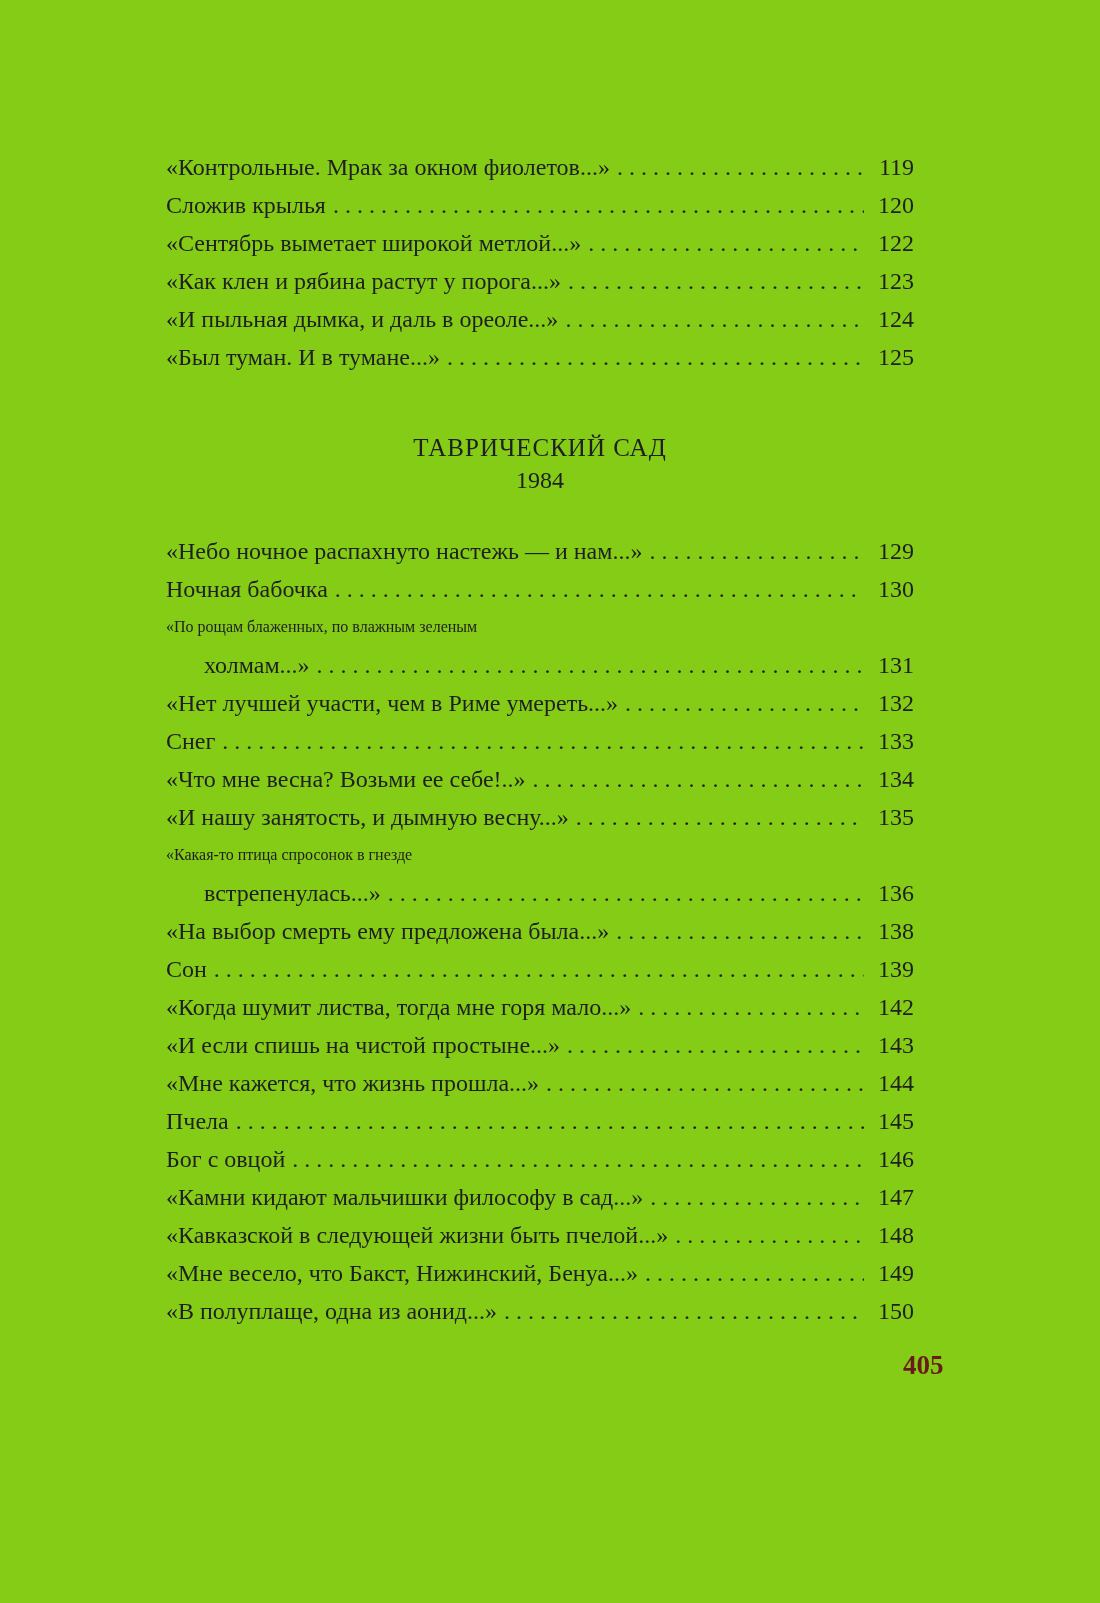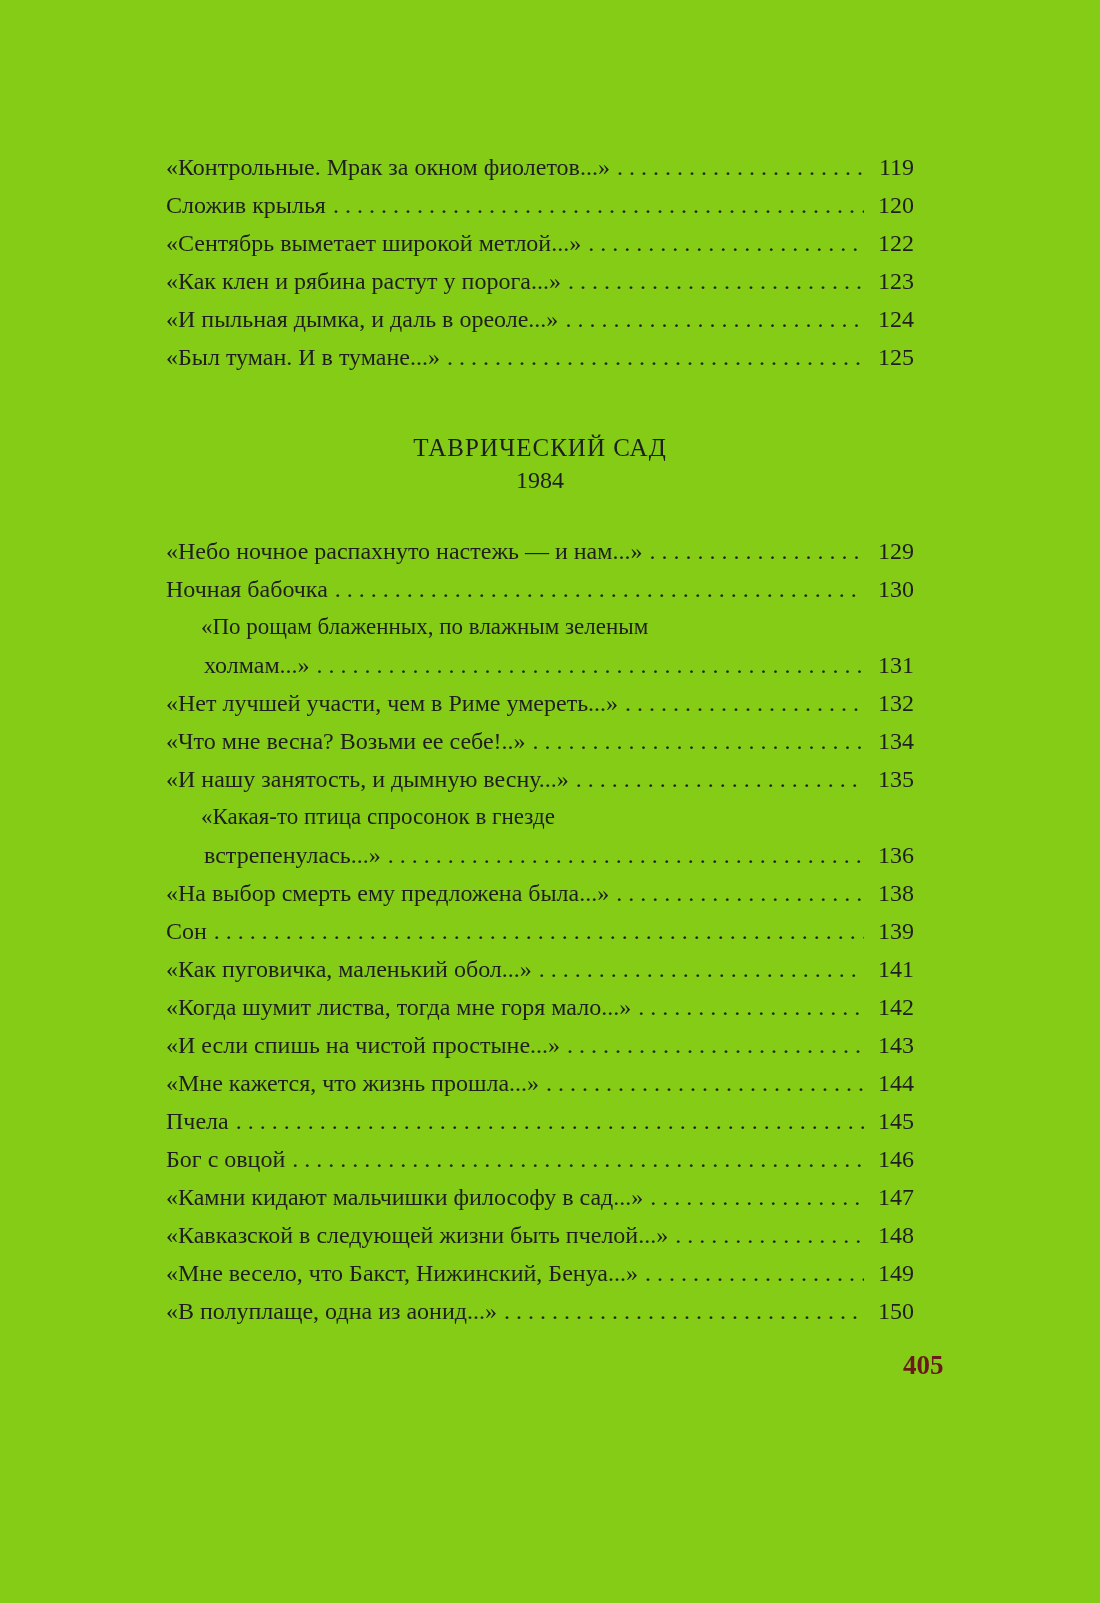--- a/index.html
+++ b/index.html
@@ -16,24 +16,23 @@
     font-family: "Liberation Serif", "DejaVu Serif", serif;
     overflow: hidden;
     padding-left: 44px;
   }
   .toc {
     padding: 148px 230px 0 122px; 
   }
   .entry-list { }
   .entry { }
   .entry-line {
-    font-size: 23px;
+    font-size: 16px;
     line-height: 38px;
     white-space: nowrap;
-    margin-left: 35px;
   }
   .entry-row {
     display: flex;
     align-items: baseline;
     font-size: 24px;
     line-height: 38px;
   }
   .entry-text {
     white-space: nowrap;
     flex: 0 0 auto;
@@ -161,20 +160,27 @@
         </div>
         <div class="entry">
           <div class="entry-row">
             <span class="entry-text">«Нет лучшей участи, чем в Риме умереть...»</span>
             <span class="leader"></span>
             <span class="pagenum">132</span>
           </div>
         </div>
         <div class="entry">
           <div class="entry-row">
+            <span class="entry-text">Снег</span>
+            <span class="leader"></span>
+            <span class="pagenum">133</span>
+          </div>
+        </div>
+        <div class="entry">
+          <div class="entry-row">
             <span class="entry-text">«Что мне весна? Возьми ее себе!..»</span>
             <span class="leader"></span>
             <span class="pagenum">134</span>
           </div>
         </div>
         <div class="entry">
           <div class="entry-row">
             <span class="entry-text">«И нашу занятость, и дымную весну...»</span>
             <span class="leader"></span>
             <span class="pagenum">135</span>
@@ -193,27 +199,20 @@
             <span class="entry-text">«На выбор смерть ему предложена была...»</span>
             <span class="leader"></span>
             <span class="pagenum">138</span>
           </div>
         </div>
         <div class="entry">
           <div class="entry-row">
             <span class="entry-text">Сон</span>
             <span class="leader"></span>
             <span class="pagenum">139</span>
-          </div>
-        </div>
-        <div class="entry">
-          <div class="entry-row">
-            <span class="entry-text">«Как пуговичка, маленький обол...»</span>
-            <span class="leader"></span>
-            <span class="pagenum">141</span>
           </div>
         </div>
         <div class="entry">
           <div class="entry-row">
             <span class="entry-text">«Когда шумит листва, тогда мне горя мало...»</span>
             <span class="leader"></span>
             <span class="pagenum">142</span>
           </div>
         </div>
         <div class="entry">

